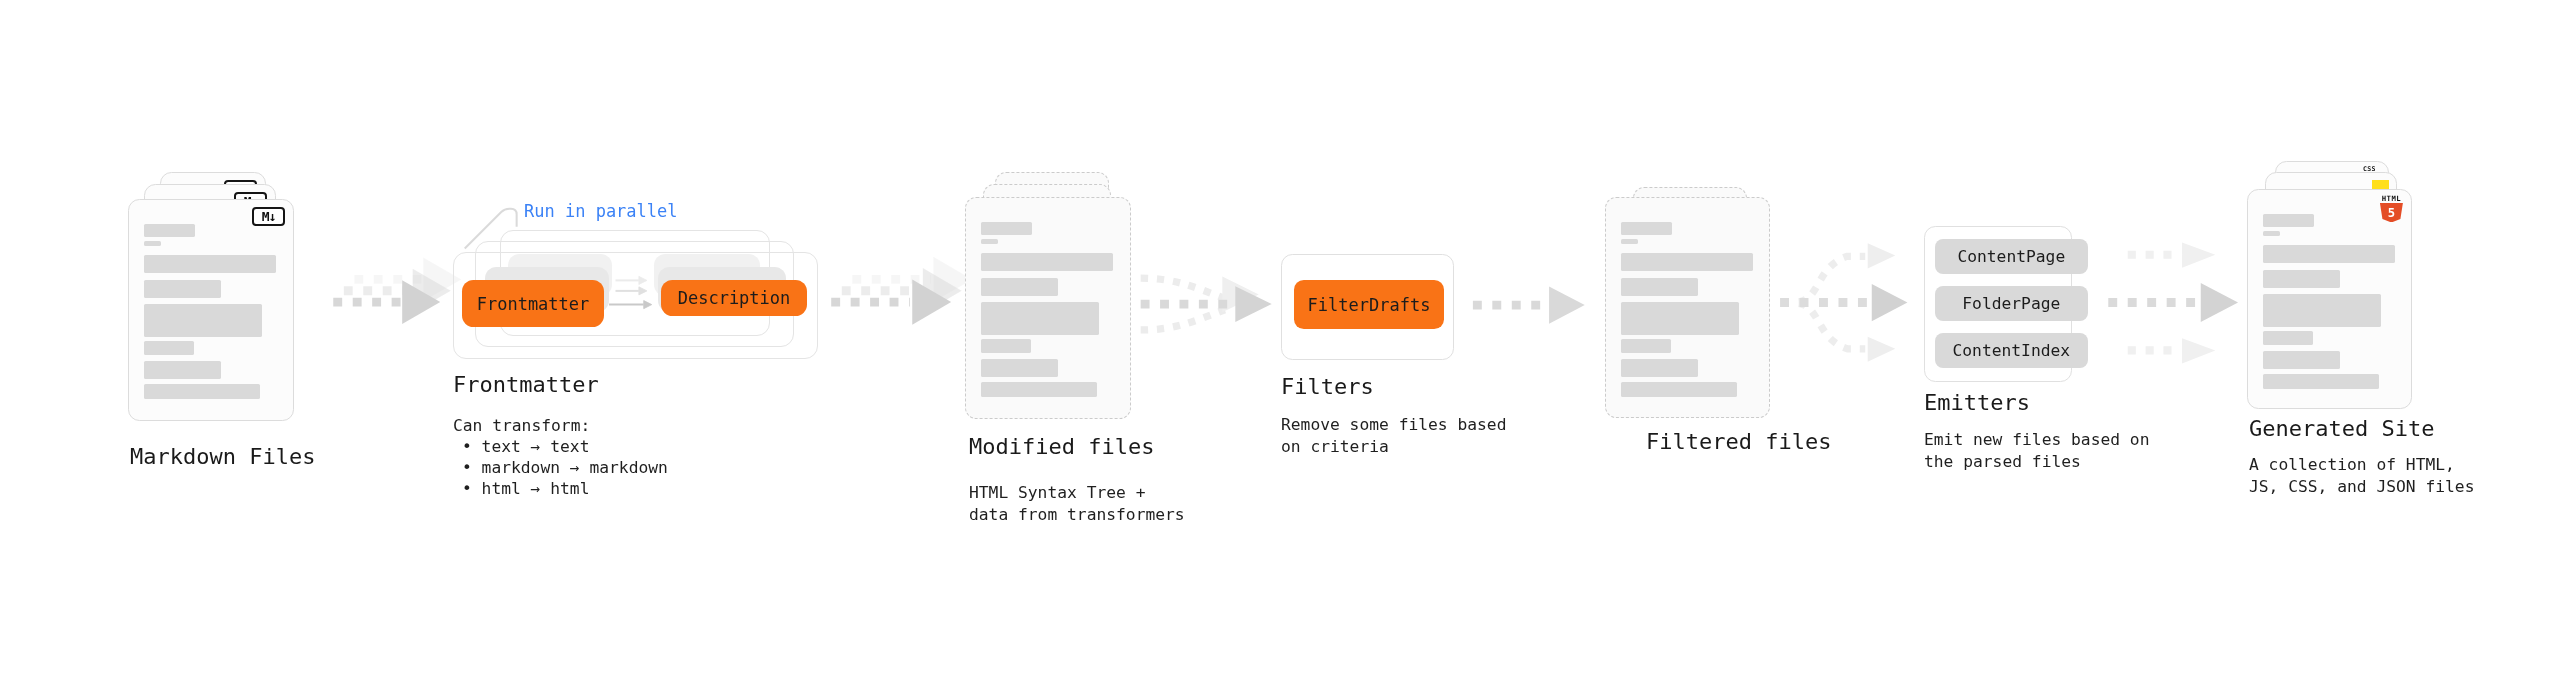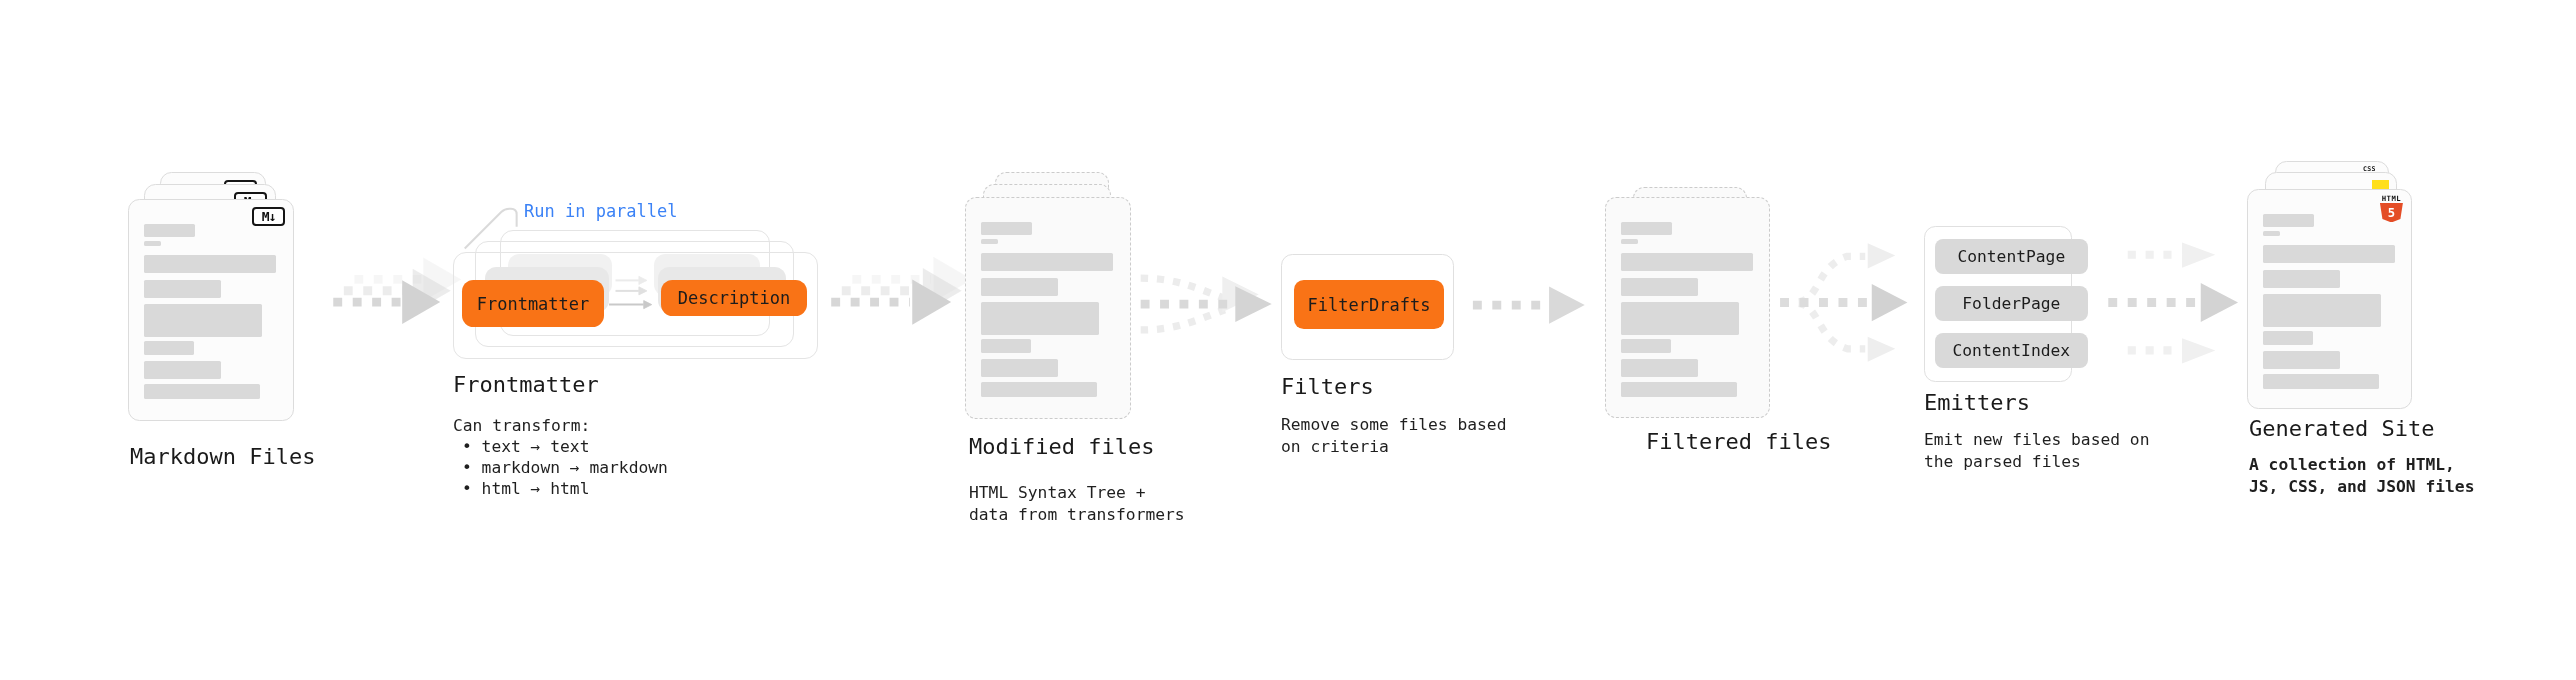--- a/index.html
+++ b/index.html
@@ -246,18 +246,18 @@
     <div class="bar" style="top: 24.4px; left: 15.4px; width: 51px; height: 12.2px;"></div>
         <div class="bar" style="top: 41px; left: 15.4px; width: 17px; height: 4.9px;"></div>
         <div class="bar" style="top: 55px; left: 15.4px; width: 132px; height: 18px;"></div>
         <div class="bar" style="top: 80px; left: 15.4px; width: 77px; height: 18px;"></div>
         <div class="bar" style="top: 104px; left: 15.4px; width: 118px; height: 32.5px;"></div>
         <div class="bar" style="top: 141px; left: 15.4px; width: 50px; height: 14px;"></div>
         <div class="bar" style="top: 161px; left: 15.4px; width: 77px; height: 18px;"></div>
         <div class="bar" style="top: 184px; left: 15.4px; width: 116px; height: 15.4px;"></div>
       </div>
     <div class="title" style="left:2249px;top:416px;">Generated Site</div>
-    <div class="body" style="left:2249px;top:454px;font-weight:bold;">A collection of HTML,
+    <div class="body" style="left:2249px;top:454px;">A collection of HTML,
 JS, CSS, and JSON files</div>
   </div>
 
 </div>
 
 
 </body></html>

